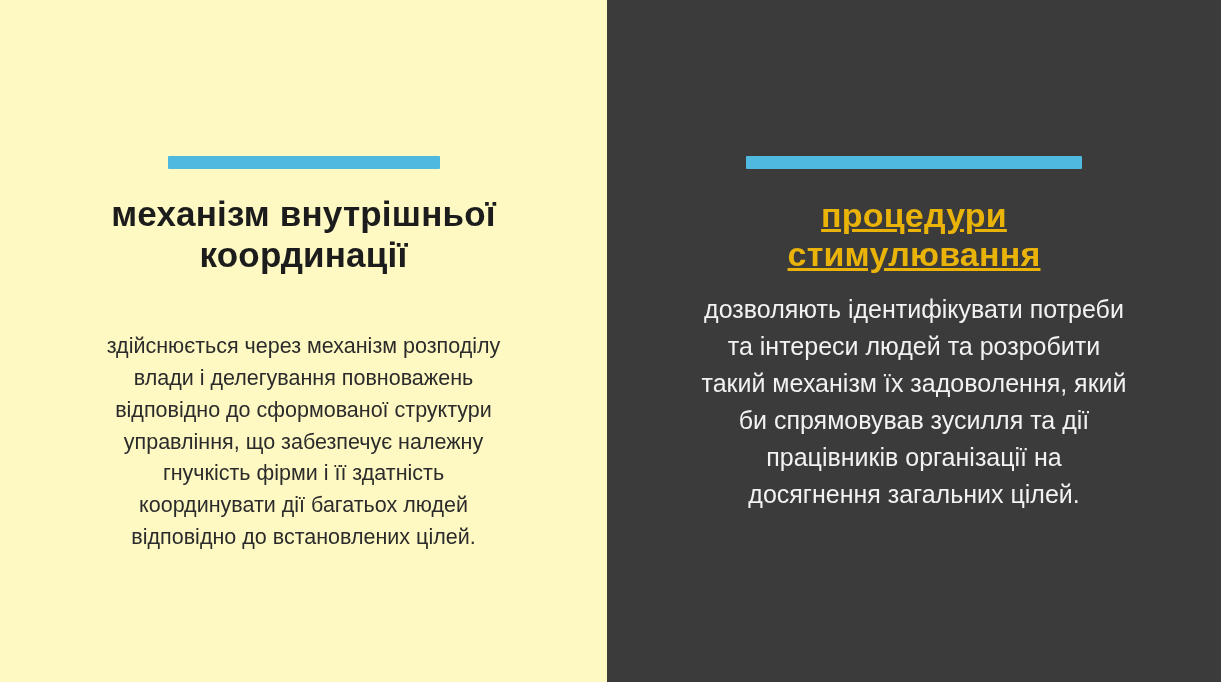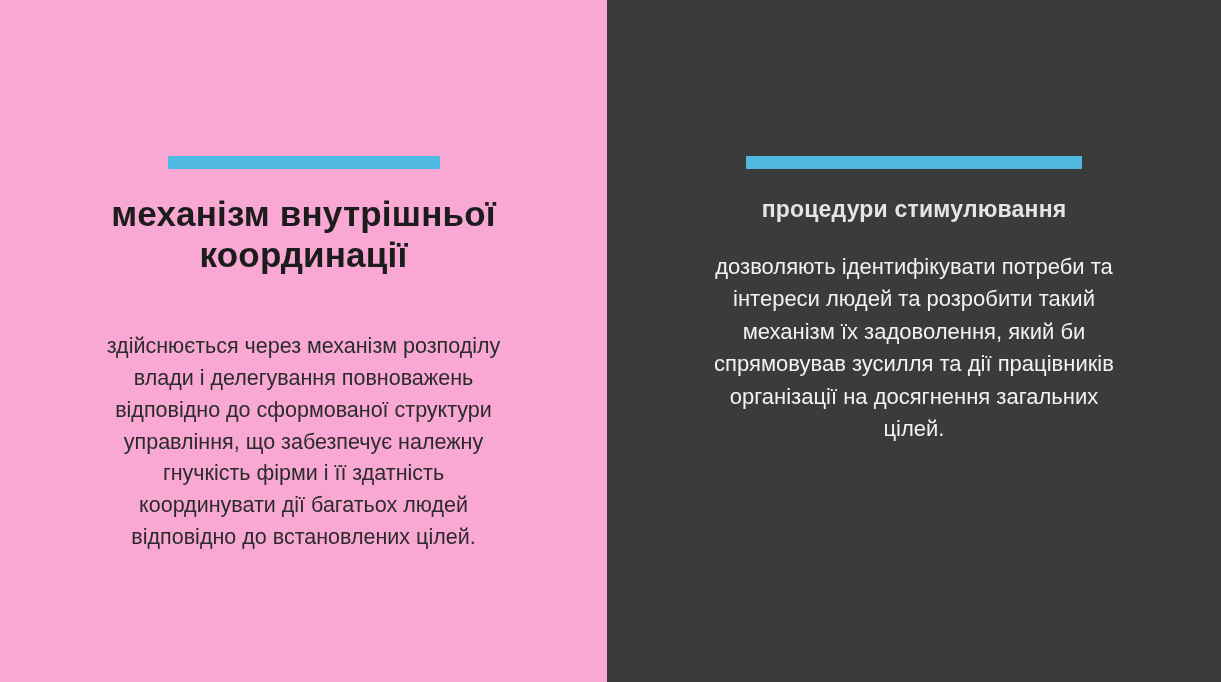--- a/index.html
+++ b/index.html
@@ -21,21 +21,21 @@
   }
   .panel {
     height: 682px;
     box-sizing: border-box;
     display: flex;
     flex-direction: column;
     align-items: center;
   }
   .panel-left {
     width: 607px;
-    background: #f9a8d4;
+    background: #fef9c3;
   }
   .panel-right {
     width: 614px;
     background: #3b3b3b;
   }
   .accent-bar {
     height: 13px;
     border-radius: 1px;
   }
   .panel-left .accent-bar {
@@ -54,37 +54,38 @@
   }
   .panel-left .panel-title {
     width: 470px;
     margin-top: 25px;
     font-size: 35px;
     color: #1c1c1c;
   }
   .panel-right .panel-title {
     width: 430px;
     margin-top: 27px;
-    font-size: 23px;
-    color: #e5e5e5;
+    font-size: 34px;
+    color: #eab308;
+    text-decoration: underline;
   }
   .panel-body {
     text-align: center;
     line-height: 1.48;
   }
   .panel-left .panel-body {
     width: 420px;
     margin-top: 56px;
     font-size: 21.5px;
     color: #2b2b2b;
   }
   .panel-right .panel-body {
     width: 430px;
-    margin-top: 28px;
-    font-size: 22px;
+    margin-top: 16px;
+    font-size: 25px;
     color: #f2f2f2;
   }
 </style>
 </head>
 <body>
 
 <div class="slide">
 
   <div class="panel panel-left">
     <div class="accent-bar" style="background:#4FB9DF"></div>

